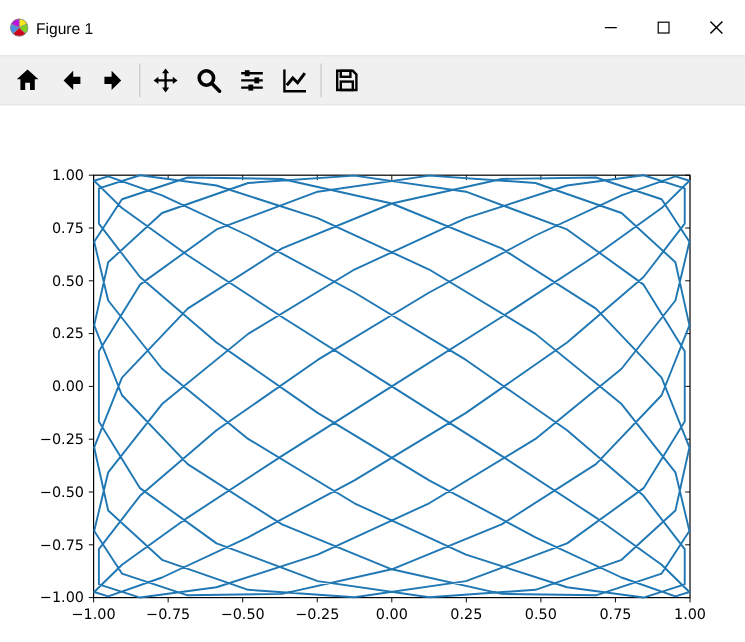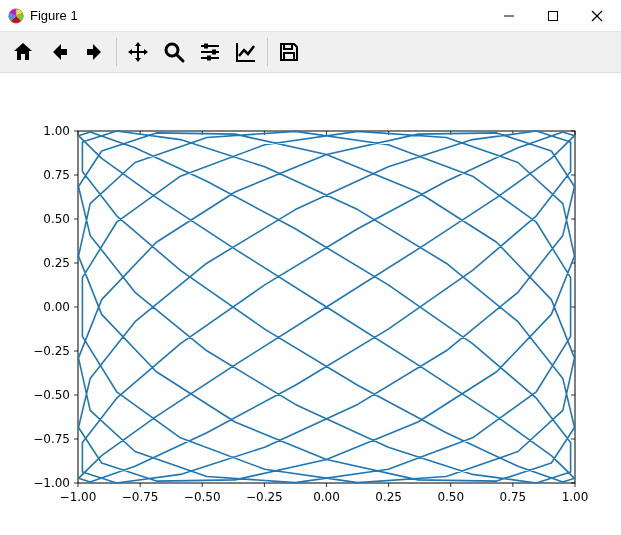--- a/index.html
+++ b/index.html
@@ -6,21 +6,21 @@
     body {
       width: 621px;
       height: 535px;
       background: #ffffff;
       font-family: "Segoe UI", Tahoma, sans-serif;
       font-size: 12px;
       color: #000;
       overflow: hidden;
     }
     .title-bar {
-      height: 31px;
+      height: 46px;
       display: flex;
       align-items: center;
       padding: 0 8px;
       background: #fff;
     }
     .title-bar .app-icon {
       width: 16px; height: 16px;
       margin-right: 6px;
       position: relative;
     }

